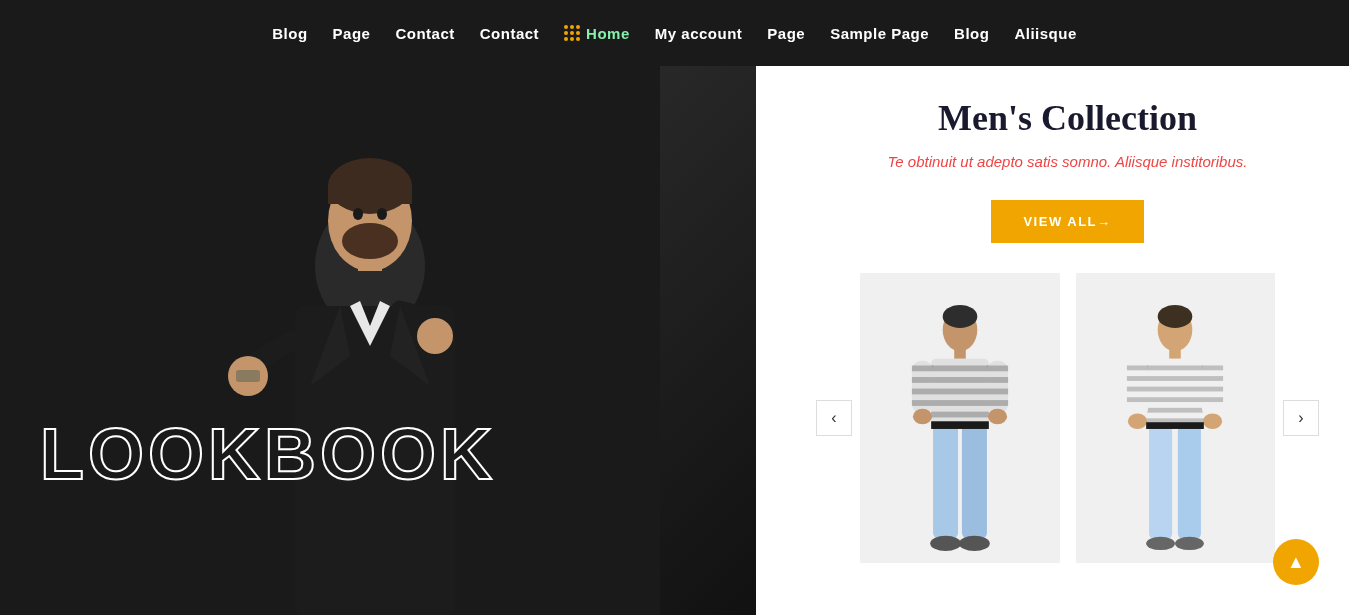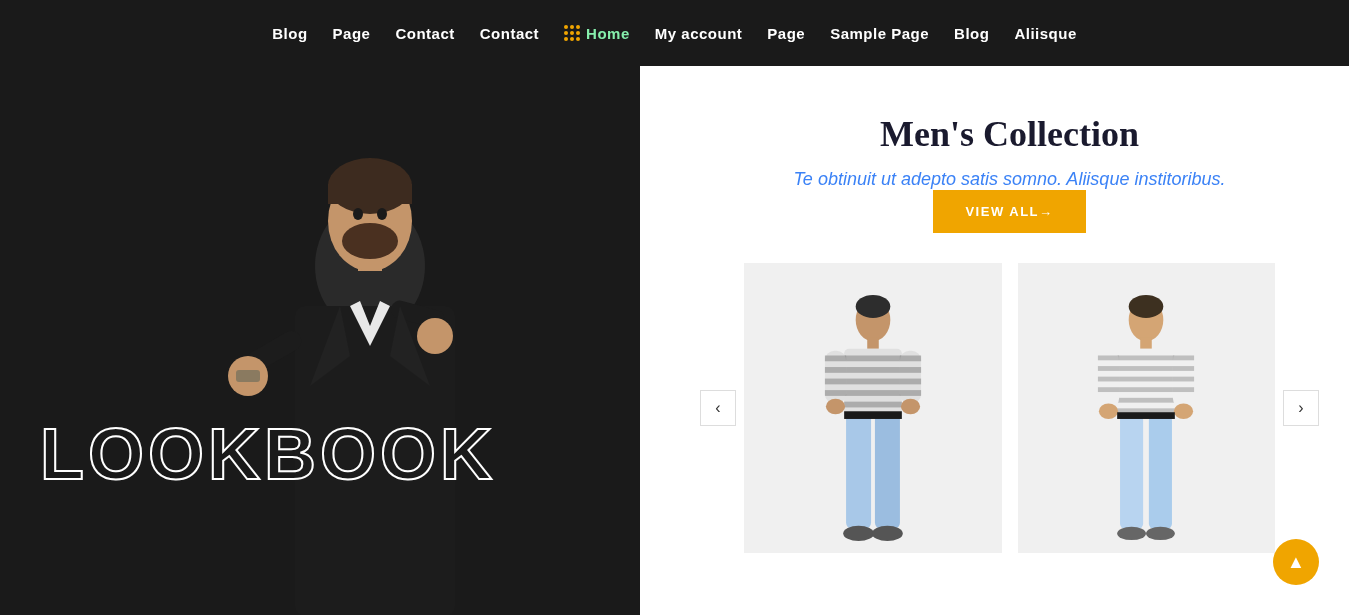--- a/index.html
+++ b/index.html
@@ -44,21 +44,21 @@
 
     
     .main-content {
       display: flex;
       width: 1349px;
       min-height: 549px;
     }
 
     
     .lookbook-section {
-      width: 640px;
+      width: 756px;
       min-height: 549px;
       position: relative;
       background: #111;
       flex-shrink: 0;
       overflow: hidden;
     }
     .lookbook-img-placeholder {
       width: 100%;
       height: 100%;
       background: linear-gradient(135deg, #1a1a1a 0%, #2d2d2d 40%, #111 100%);
@@ -75,37 +75,38 @@
       letter-spacing: 4px;
       text-transform: uppercase;
       -webkit-text-stroke: 2px white;
       color: transparent;
       font-family: 'Arial Black', 'Arial', sans-serif;
     }
 
     
     .collection-section {
       flex: 1;
-      padding: 47px 30px 20px 60px;
+      padding: 31px 30px 20px 60px;
       display: flex;
       flex-direction: column;
       align-items: center;
     }
     .collection-title {
       font-size: 36px;
       font-weight: 700;
       color: #1a1a2e;
       text-align: center;
       margin-bottom: 14px;
       font-family: Georgia, serif;
     }
     .collection-subtitle {
-      color: #3b82f6;
-      font-size: 18px;
+      color: #ef4444;
+      font-size: 15px;
       text-align: center;
+      margin-bottom: 30px;
       font-style: italic;
     }
     .view-all-btn {
       background: #f0a500;
       color: #fff;
       border: none;
       padding: 14px 32px;
       font-size: 13px;
       font-weight: 700;
       letter-spacing: 1.5px;

